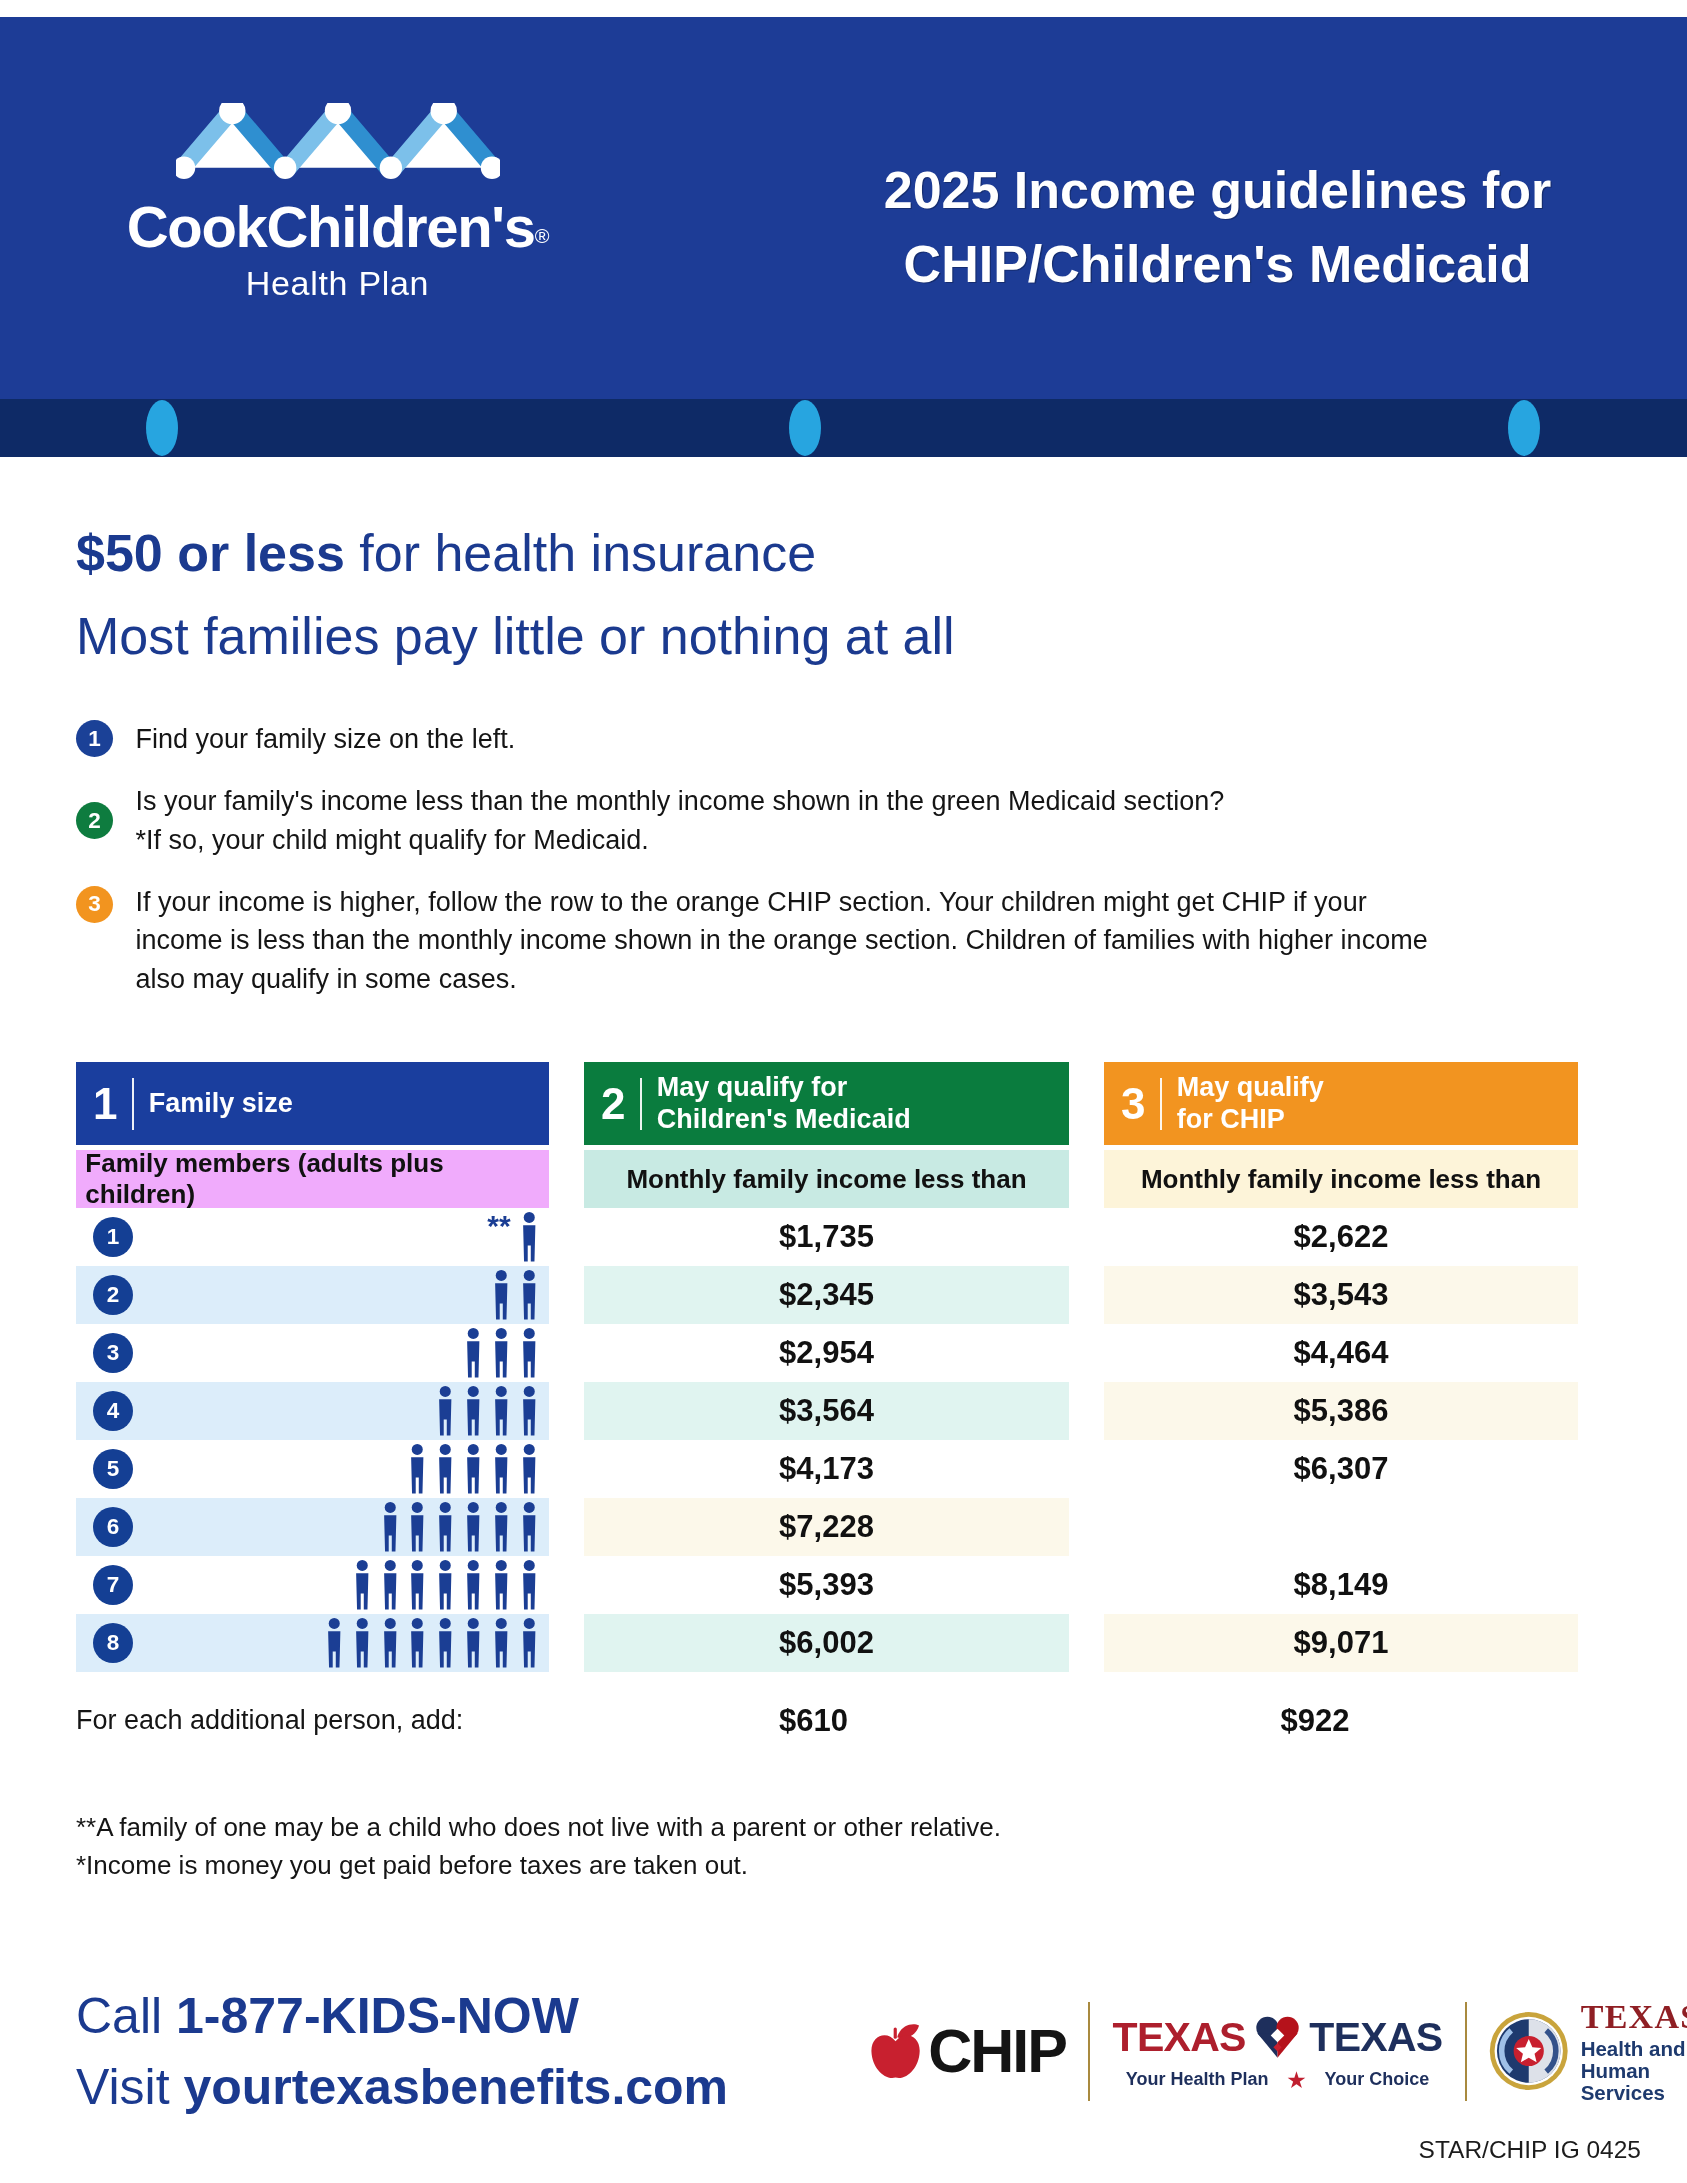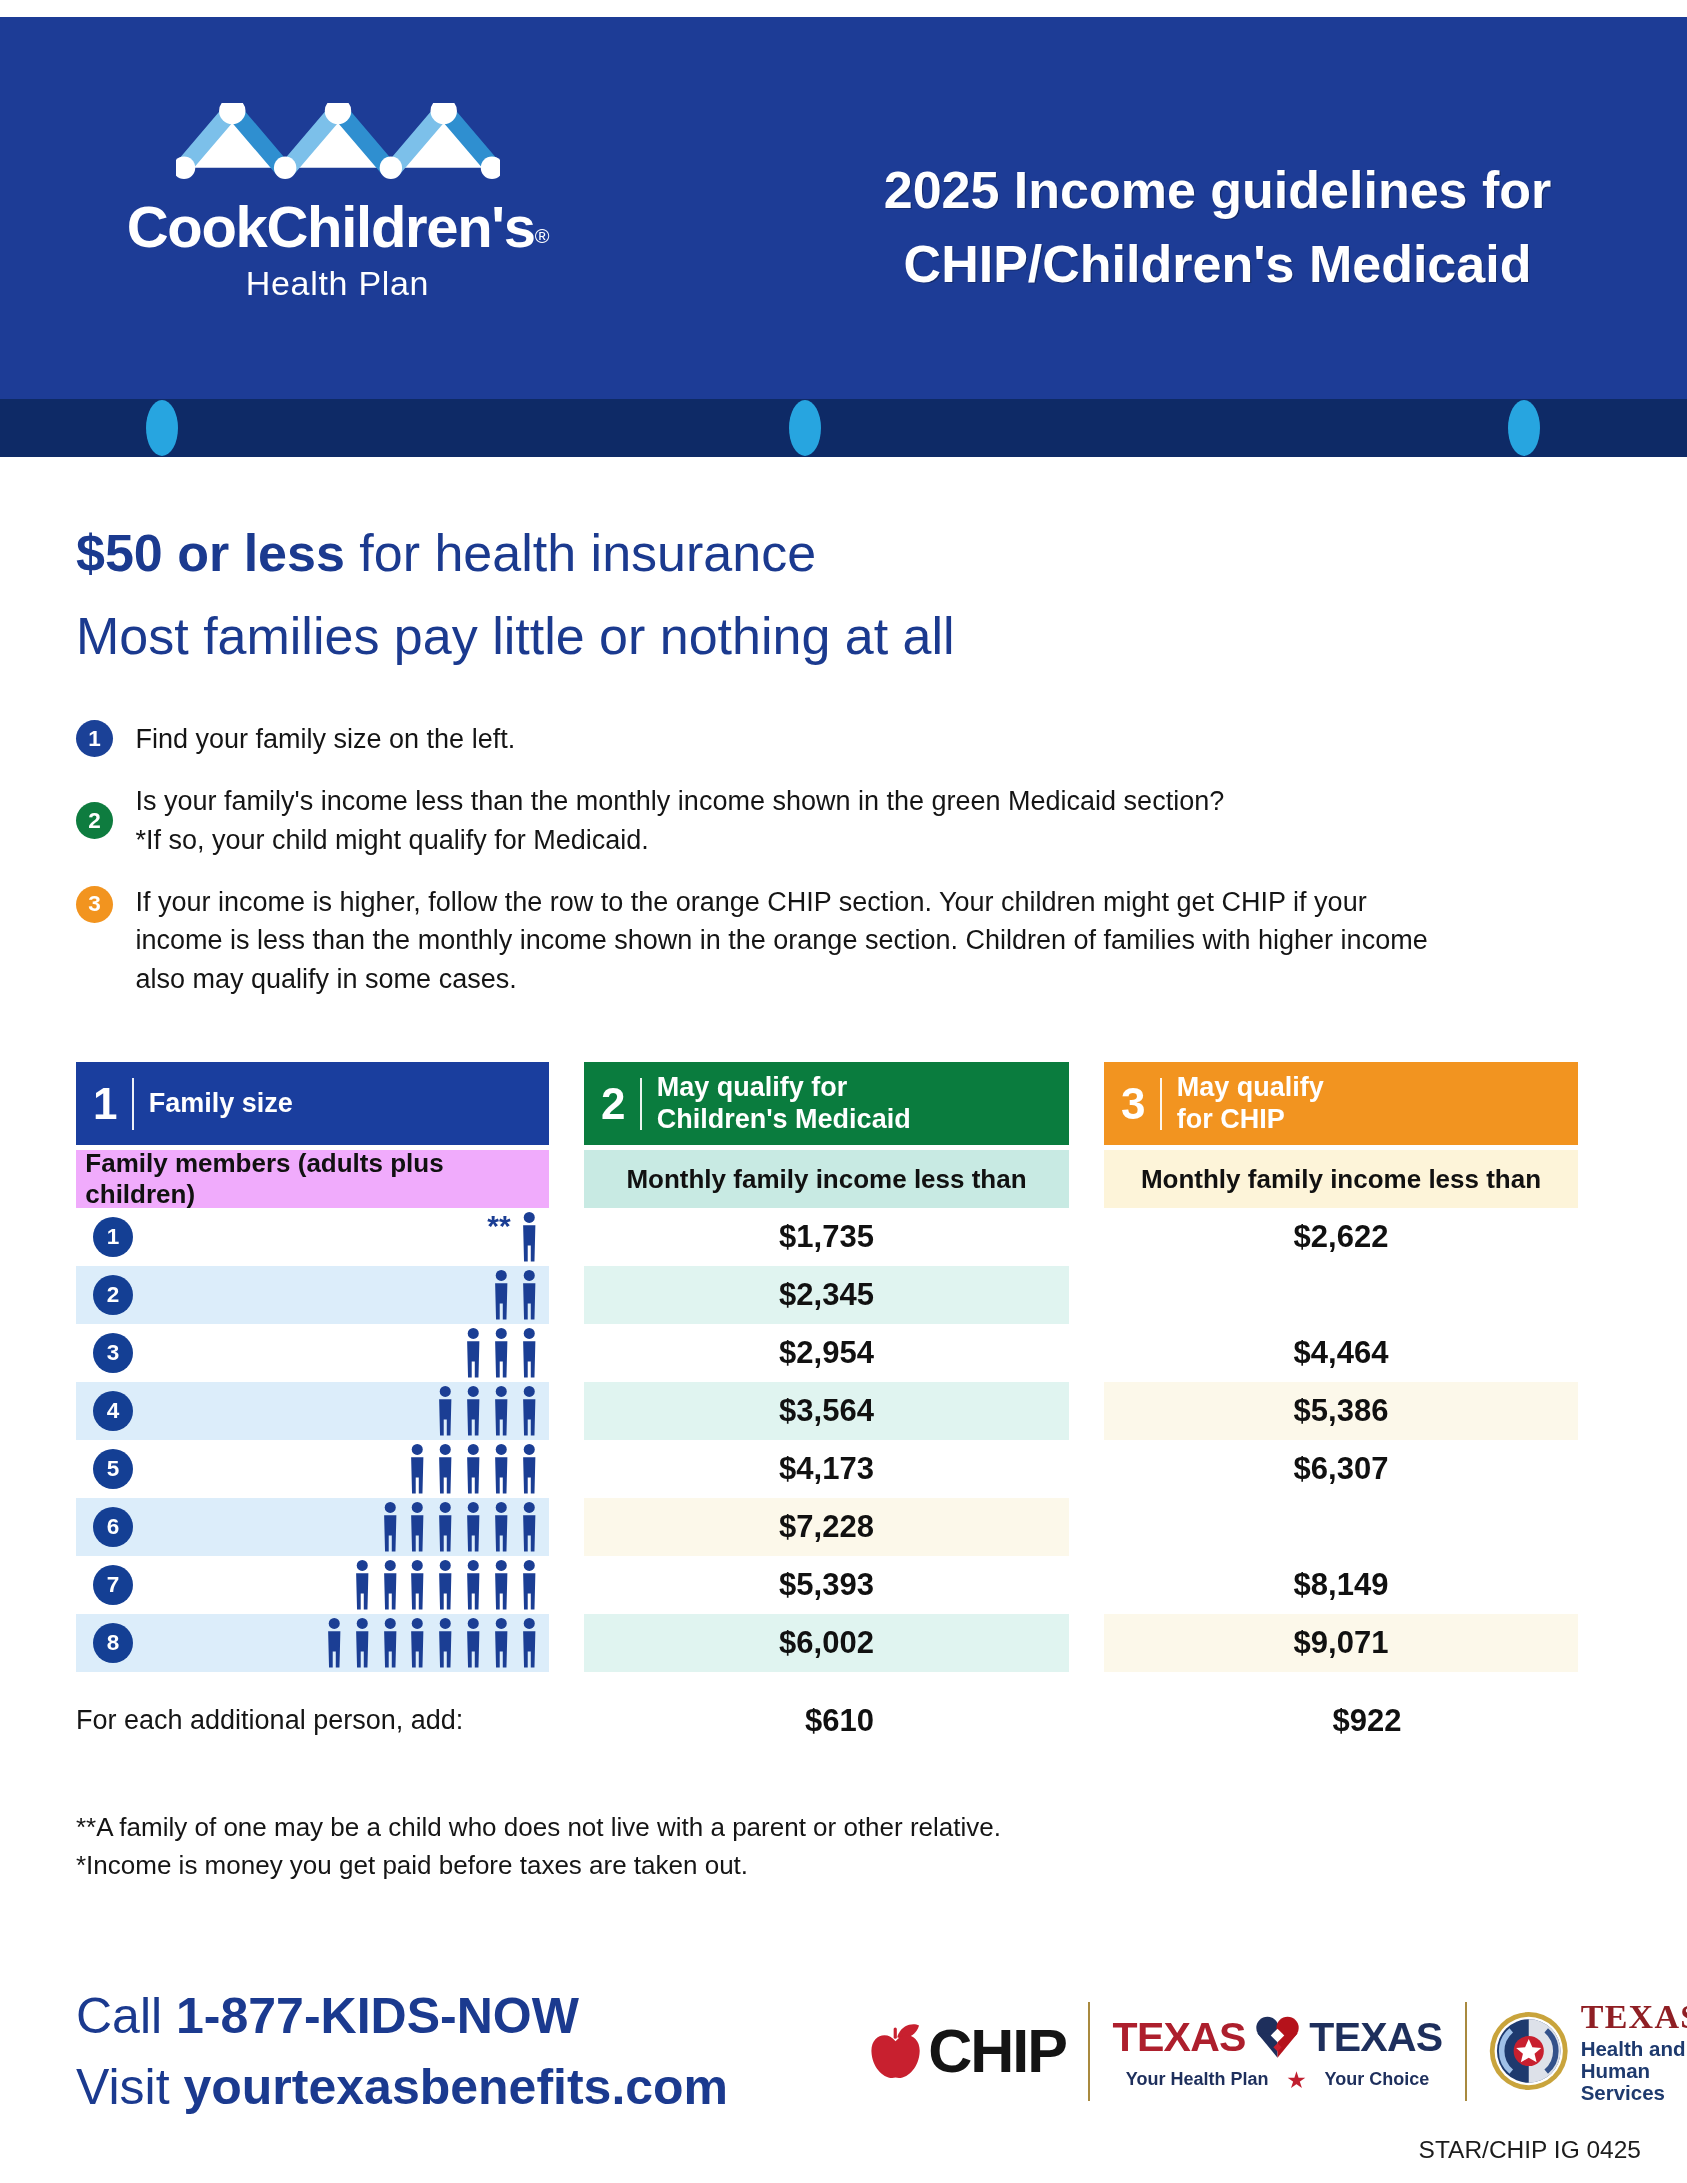--- a/index.html
+++ b/index.html
@@ -57,21 +57,21 @@
   .trow .c1{position:relative;}
   .trow.alt .c1{background:#dcedfa;}
   .trow.alt .c2{background:#e0f4f0;}
   .trow.alt .c3{background:#fcf8ea;}
   .badge{width:40px;height:40px;border-radius:50%;background:#143f94;color:#fff;font-size:22.5px;font-weight:700;
     display:flex;align-items:center;justify-content:center;margin-left:17px;}
   .people{margin-left:auto;display:flex;align-items:flex-end;padding-right:8px;}
   .person{width:24.5px;height:52px;margin-left:3.3px;display:block;}
   .note{font-size:30px;font-weight:800;color:#1b3e94;align-self:flex-start;margin-right:2.6px;line-height:1;}
   .money{font-size:31px;font-weight:700;color:#111;justify-content:center;}
-  .addrow{display:grid;grid-template-columns:473px 485px 474px;column-gap:48px;margin-top:22.5px;height:52px;}
+  .addrow{display:grid;grid-template-columns:473px 485px 474px;column-gap:22px;margin-top:22.5px;height:52px;}
   .addrow .lab{font-size:27px;color:#151515;display:flex;align-items:center;}
   .addrow .money{display:flex;align-items:center;}
 
   
   .footnotes{position:absolute;left:76px;top:1809px;font-size:26px;color:#151515;line-height:1.45;}
 
   
   .call-block{position:absolute;left:76px;top:1981px;color:#1b3a8f;font-size:50px;line-height:1.42;}
   .call-block b{font-weight:800;}
   .logos{position:absolute;left:867px;top:1985px;height:132px;display:flex;align-items:center;}
@@ -219,20 +219,21 @@
                 <circle cx="20" cy="10" r="9" fill="#1b3e94"></circle>
                 <path d="M10 23 L30 23 L28.5 82 L22.5 82 L22.5 56 L17.5 56 L17.5 82 L11.5 82 Z" fill="#1b3e94"></path>
               </svg>
               <svg class="person" viewBox="0 0 40 84">
                 <circle cx="20" cy="10" r="9" fill="#1b3e94"></circle>
                 <path d="M10 23 L30 23 L28.5 82 L22.5 82 L22.5 56 L17.5 56 L17.5 82 L11.5 82 Z" fill="#1b3e94"></path>
               </svg>
             </span>
           </div>
           <div class="cell c2 money">$2,345</div>
+          <div class="cell c3 money">$3,543</div>
         </div>
         <div class="trow">
           <div class="cell c1">
             <span class="badge">3</span>
             <span class="people">
               <svg class="person" viewBox="0 0 40 84">
                 <circle cx="20" cy="10" r="9" fill="#1b3e94"></circle>
                 <path d="M10 23 L30 23 L28.5 82 L22.5 82 L22.5 56 L17.5 56 L17.5 82 L11.5 82 Z" fill="#1b3e94"></path>
               </svg>
               <svg class="person" viewBox="0 0 40 84">

